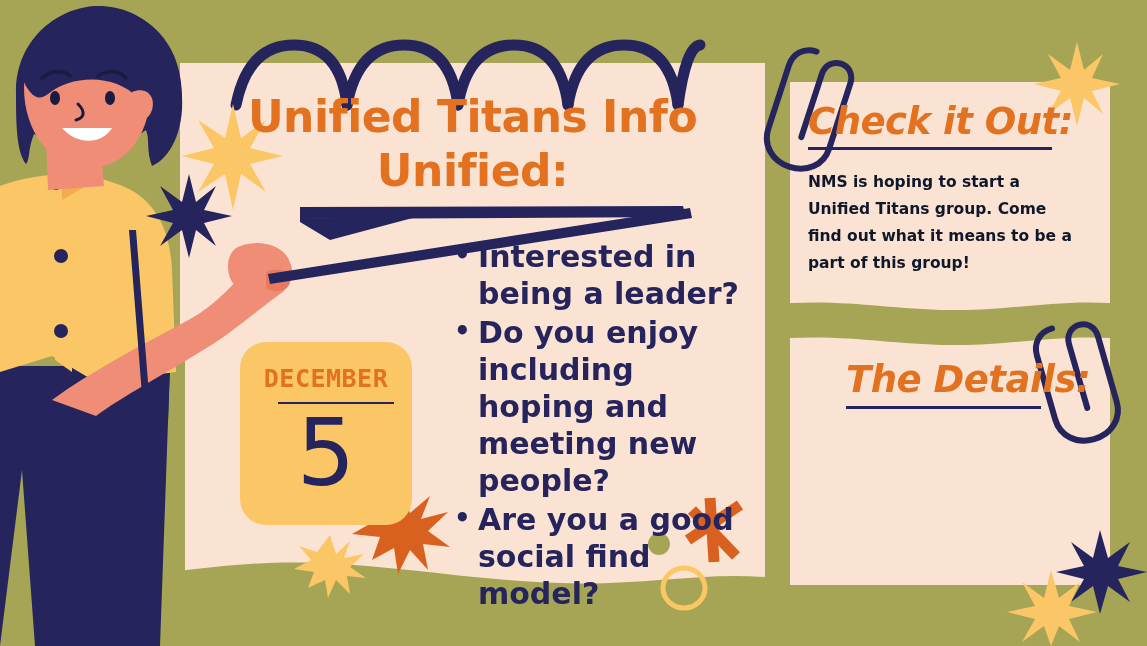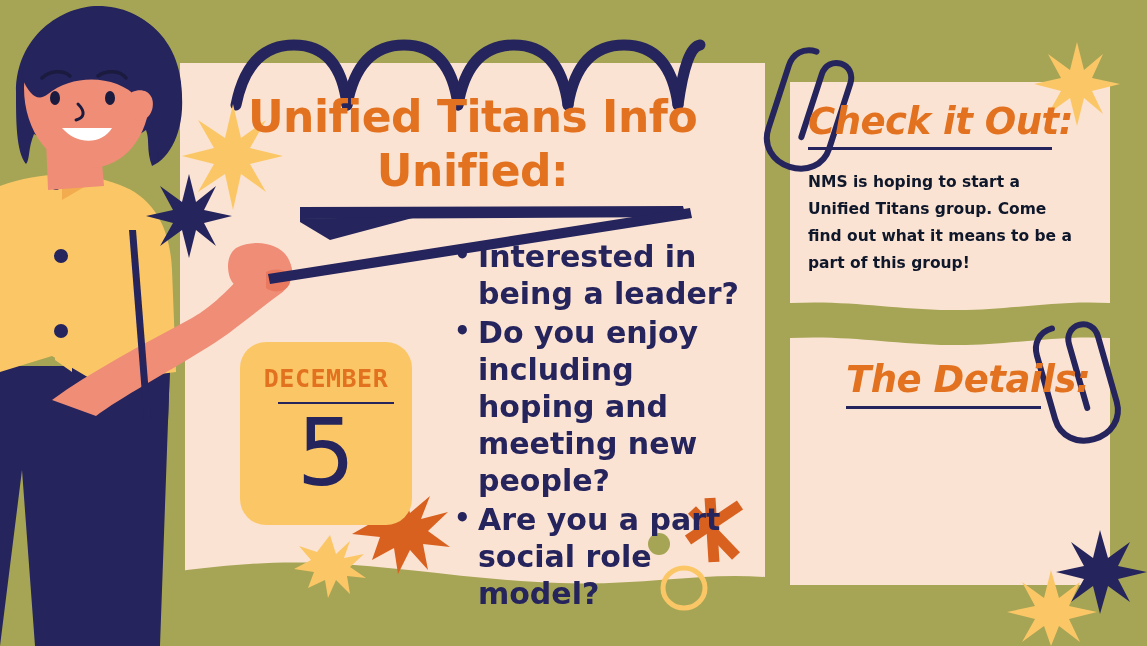--- a/index.html
+++ b/index.html
@@ -270,21 +270,21 @@
 
   <div class="main-card-text">
     <div class="title">
       <div>Unified Titans Info</div>
       <div>Unified:</div>
     </div>
 
     <ul class="bullets">
       <li>Interested in being a leader?</li>
       <li>Do you enjoy including hoping and meeting new people?</li>
-      <li>Are you a part social role model?</li>
+      <li>Are you a good social find model?</li>
     </ul>
   </div>
 
   <div class="date-card">
     <div class="date-month">DECEMBER</div>
     <div class="date-rule"></div>
     <div class="date-day">5</div>
   </div>
 
   <div class="panel" id="check-panel">

